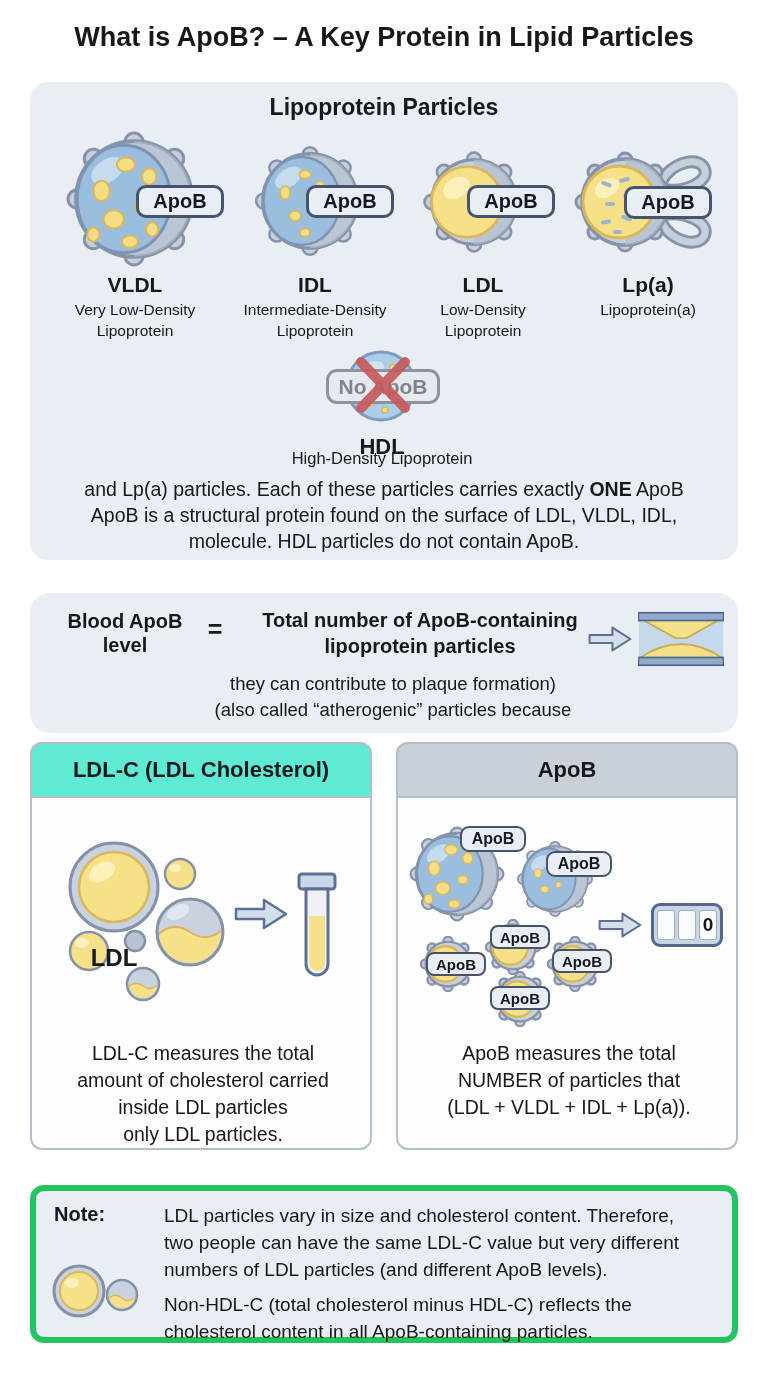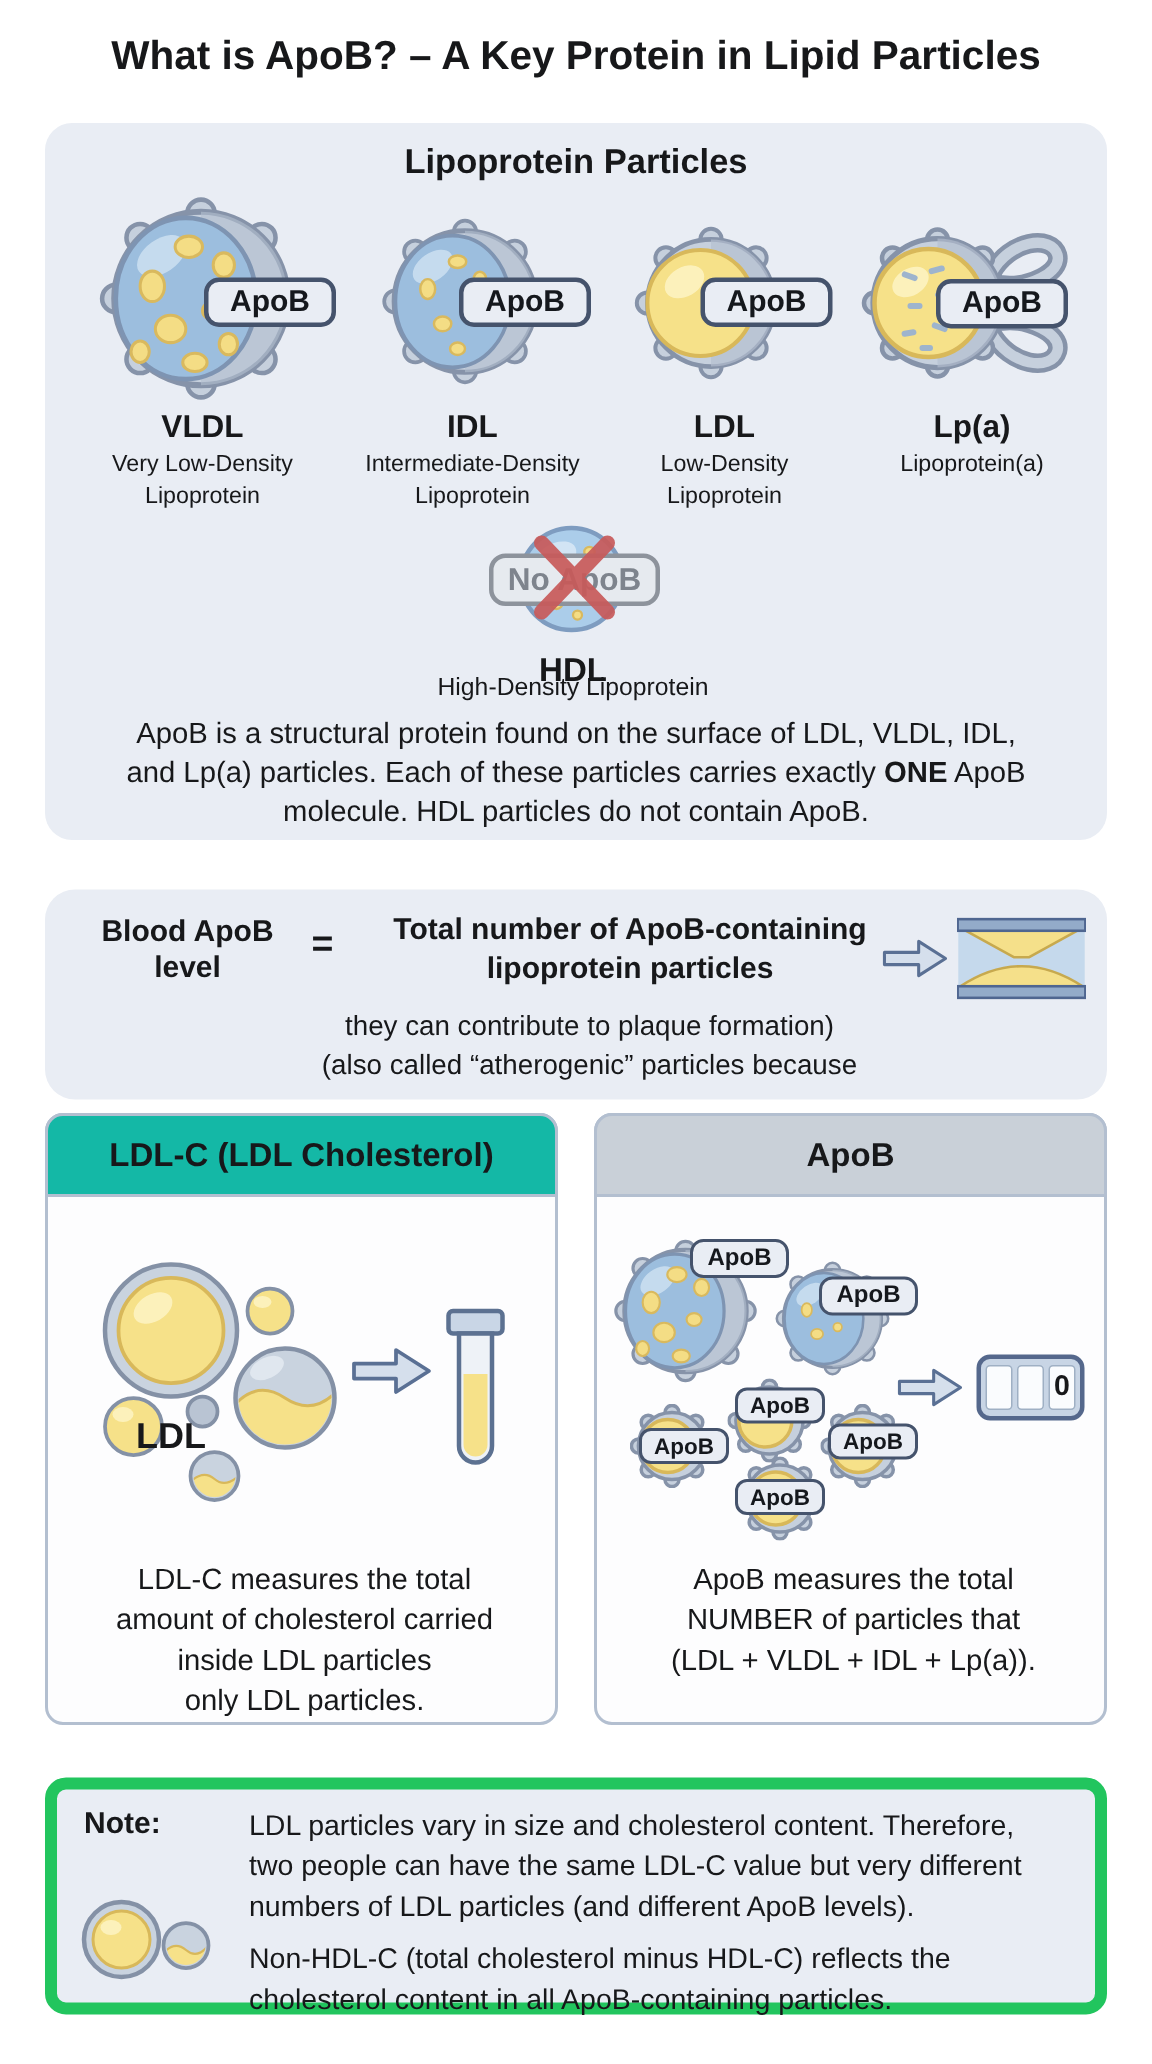--- a/index.html
+++ b/index.html
@@ -180,22 +180,22 @@
     <svg class="a" style="left:318px;top:268px;" width="70" height="70" viewBox="0 0 70 70">
       <g stroke="#c85a5a" stroke-width="10" stroke-linecap="round" opacity="0.92">
         <line x1="13" y1="12" x2="57" y2="58"></line>
           <line x1="57" y1="12" x2="13" y2="58"></line>
       </g>
     </svg>
     <div class="a ctr nw" style="left:272px;top:340px;width:160px;font-size:22px;font-weight:700;margin-top:12px;">HDL</div>
     <div class="a ctr nw" style="left:252px;top:367px;width:200px;font-size:16.5px;">High-Density Lipoprotein</div>
 
     <div class="a ctr" style="left:24px;top:394px;width:660px;font-size:19.5px;line-height:26px;">
+      <div class="nw"><span>and Lp(a) particles. Each of these particles carries exactly </span><b>ONE</b><span> ApoB</span></div>
       <div class="nw">ApoB is a structural protein found on the surface of LDL, VLDL, IDL,</div>
-      <div class="nw"><span>and Lp(a) particles. Each of these particles carries exactly </span><b>ONE</b><span> ApoB</span></div>
       <div class="nw">molecule. HDL particles do not contain ApoB.</div>
     </div>
   </div>
 
   <div class="panel" style="left:30px;top:593px;width:708px;height:140px;border-radius:20px;">
     <div class="a ctr" style="left:15px;top:16px;width:160px;font-size:20px;font-weight:700;line-height:24px;">
       <div class="nw">Blood ApoB</div>
       <div class="nw">level</div>
     </div>
     <div class="a ctr" style="left:165px;top:22px;width:40px;font-size:25px;font-weight:700;">=</div>
@@ -213,21 +213,21 @@
       <rect x="0.5" y="1.5" width="99" height="9" fill="#93abc9" stroke="#4f6690" stroke-width="2"></rect>
       <rect x="0.5" y="53.5" width="99" height="9" fill="#93abc9" stroke="#4f6690" stroke-width="2"></rect>
     </svg>
     <div class="a ctr" style="left:63px;top:78px;width:600px;font-size:18.5px;line-height:26px;">
       <div class="nw">they can contribute to plaque formation)</div>
       <div class="nw">(also called “atherogenic” particles because</div>
     </div>
   </div>
 
   <div class="card" style="left:30px;top:742px;width:342px;height:408px;">
-    <div class="card-h" style="background:#14b8a6;">
+    <div class="card-h" style="background:#5eead4;">
         <span class="nw">LDL-C (LDL Cholesterol)</span>
       </div>
     <svg class="a" style="left:0;top:70px;" width="342" height="235" viewBox="0 0 342 235">
       <defs>
         <clipPath id="cwave1">
             <circle cx="158" cy="118" r="31"></circle>
           </clipPath>
         <clipPath id="cwave2">
             <circle cx="111" cy="170" r="14"></circle>
           </clipPath>
@@ -419,21 +419,21 @@
       <div class="cell">0</div>
     </div>
 
     <div class="a ctr" style="left:0;width:342px;top:296px;font-size:19.5px;line-height:27px;">
       <div class="nw">ApoB measures the total</div>
       <div class="nw">NUMBER of particles that</div>
       <div class="nw">(LDL + VLDL + IDL + Lp(a)).</div>
     </div>
   </div>
 
-  <div class="panel" style="left:30px;top:1185px;width:708px;height:158px;border:8px solid #22c55e;border-radius:14px;box-sizing:border-box;">
+  <div class="panel" style="left:30px;top:1185px;width:708px;height:158px;border:6px solid #22c55e;border-radius:14px;box-sizing:border-box;">
     <div class="a nw" style="left:18px;top:12px;font-size:20px;font-weight:700;">Note:</div>
     <svg class="a" style="left:13px;top:70px;" width="60" height="60" viewBox="0 0 60 60">
       <circle cx="30" cy="30" r="25" fill="#c9d3df" stroke="#8491a6" stroke-width="3"></circle>
       <circle cx="30" cy="30" r="19" fill="#f6e189" stroke="#d8b85a" stroke-width="2"></circle>
       <ellipse cx="23" cy="22" rx="7" ry="5" fill="#fdf3c1" opacity="0.9"></ellipse>
     </svg>
     <svg class="a" style="left:66px;top:84px;" width="40" height="40" viewBox="0 0 40 40">
       <defs>
           <clipPath id="cwn">
             <circle cx="20" cy="20" r="13"></circle>

